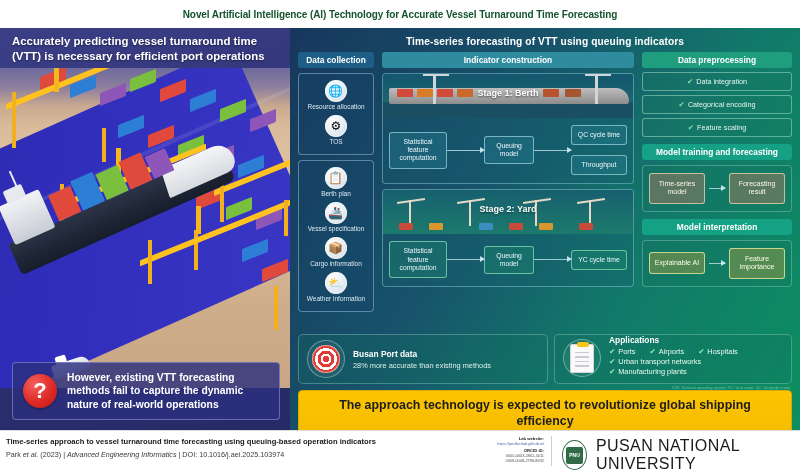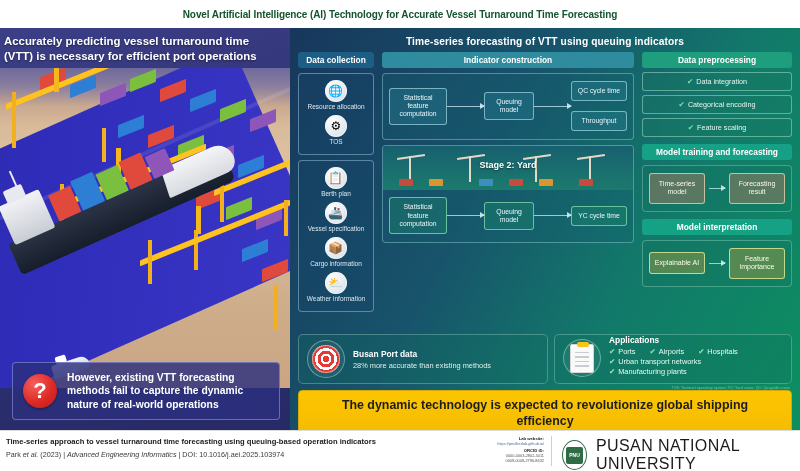--- a/index.html
+++ b/index.html
@@ -27,21 +27,21 @@
     position: absolute; left: 0; top: 28px; width: 800px; height: 402px;
   }
 
   
   .left-panel {
     position: absolute; left: 0; top: 0; width: 290px; height: 402px;
     background: linear-gradient(160deg,#3b3f86 0%,#35377c 30%,#2d2f70 60%,#262a66 100%);
     overflow: hidden;
   }
   .left-headline {
-    position: absolute; left: 4px; top: 6px; width: 272px;
+    position: absolute; left: 12px; top: 6px; width: 272px;
     color: #ffffff; font-size: 11.4px; font-weight: bold; line-height: 15px;
     text-shadow: 0 1px 2px rgba(0,0,0,.45);
     z-index: 5;
   }
 
   
   .port {
     position: absolute; left: 0; top: 40px; width: 290px; height: 320px;
     overflow: hidden;
     background:
@@ -403,20 +403,33 @@
             <div class="dc-ic">⛅</div>
             <div class="dc-lb">Weather information</div>
           </div>
         </div>
       </div>
 
       <div class="ic-col">
         <div class="col-head ic-head">Indicator construction</div>
 
         <div class="ic-stage">
+          <div class="stage-img">
+            <div class="sea2"></div>
+            <div class="dock-ship"></div>
+            <div class="dock-box" style="left:14px;background:#d24a3c;"></div>
+            <div class="dock-box" style="left:34px;background:#d97c2a;"></div>
+            <div class="dock-box" style="left:54px;background:#d24a3c;"></div>
+            <div class="dock-box" style="left:74px;background:#c9692c;"></div>
+            <div class="dock-box" style="left:160px;background:#b8532c;"></div>
+            <div class="dock-box" style="left:182px;background:#a8552f;"></div>
+            <div class="mini-crane" style="left:50px;"></div>
+            <div class="mini-crane" style="left:212px;"></div>
+            <div class="stage-label">Stage 1: Berth</div>
+          </div>
           <div class="boxrow">
             <div class="nodebox" style="width:58px;">Statistical feature computation</div>
             <div class="arrow"></div>
             <div class="nodebox" style="width:50px;">Queuing model</div>
             <div class="arrow"></div>
             <div class="outcol">
               <div class="nodebox" style="width:56px;">QC cycle time</div>
               <div class="nodebox" style="width:56px;">Throughput</div>
             </div>
           </div>
@@ -508,21 +521,21 @@
             <span><span class="tick">✔</span><span>Airports</span></span>
             <span><span class="tick">✔</span><span>Hospitals</span></span>
           </div>
           <div><span class="tick">✔</span><span>Urban transport networks</span></div>
           <div><span class="tick">✔</span><span>Manufacturing plants</span></div>
         </div>
       </div>
 
       <div class="footnote-mini">TOS: Terminal operating system; YC: Yard crane; QC: Quayside crane</div>
 
-      <div class="yellow-banner">The dynamic technology is expected to revolutionize global shipping efficiency</div>
+      <div class="yellow-banner">The approach technology is expected to revolutionize global shipping efficiency</div>
     </div>
   </div>
 </div>
 
 <div class="footer">
   <div class="f-left">
     <div class="f-l1">Time-series approach to vessel turnaround time forecasting using queuing-based operation indicators</div>
     <div class="f-l2">
       <span>Park </span><em>et al.</em><span> (2023) | </span><em>Advanced Engineering Informatics</em><span> | DOI: 10.1016/j.aei.2025.103974</span>
     </div>

